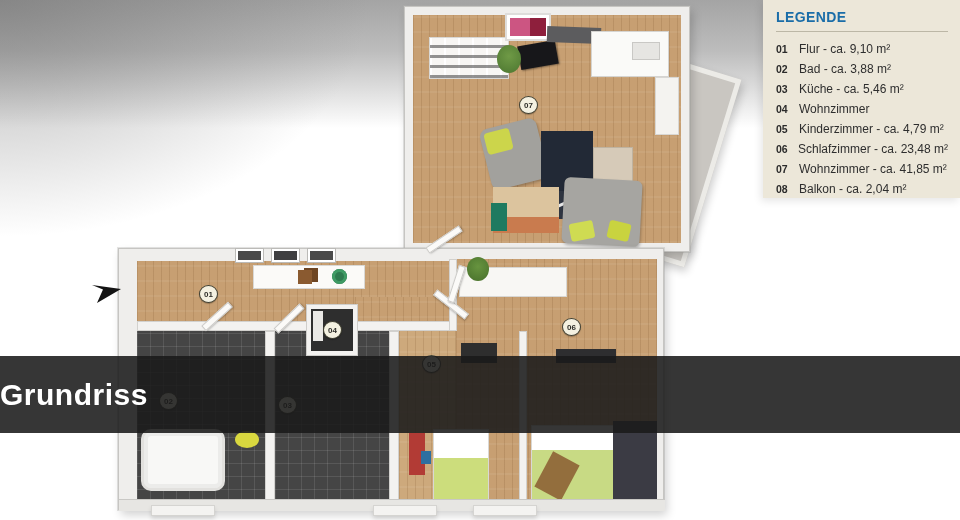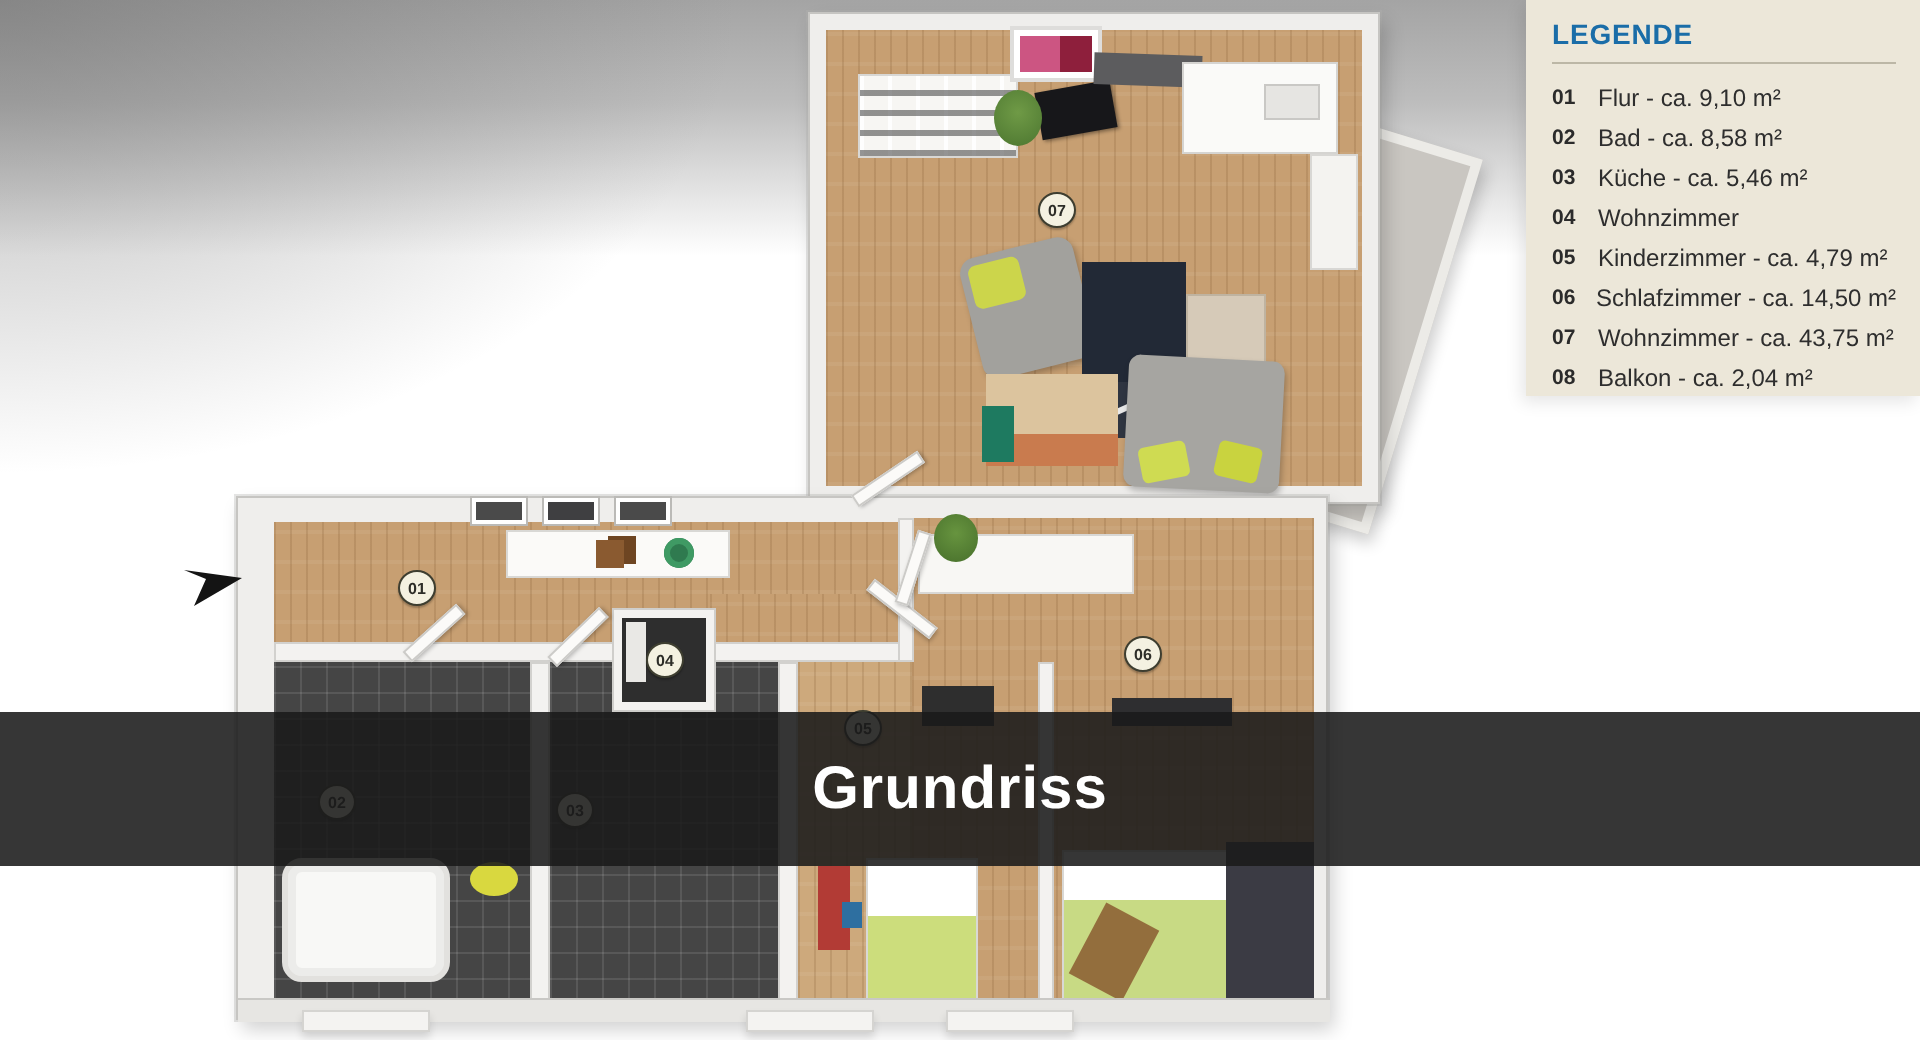--- a/index.html
+++ b/index.html
@@ -28,21 +28,21 @@
   .door{background:#fbfaf8;border:1px solid #cccbc8;box-shadow:1px 1px 2px rgba(0,0,0,.25);}
 
   
   .badge{position:absolute;width:17px;height:16px;border-radius:50%;
     background:#f4f1e1;border:1px solid #3e3e30;color:#2d2d28;
     font-size:8px;font-weight:bold;display:flex;align-items:center;justify-content:center;
     box-shadow:0 1px 1px rgba(0,0,0,.25);}
 
   
   .band{position:absolute;left:0;top:356px;width:960px;height:77px;
-    background:rgba(26,26,26,.88);display:flex;align-items:center;justify-content:center;z-index:40;}
+    background:rgba(26,26,26,.88);display:flex;align-items:center;z-index:40;}
   .band .title{color:#ffffff;font-size:30px;font-weight:bold;letter-spacing:.5px;}
 
   
   .legend{position:absolute;left:763px;top:0;width:197px;height:198px;z-index:50;
     background:#ece7d9;box-shadow:-2px 3px 8px rgba(0,0,0,.10);
     padding:9px 12px 0 13px;box-sizing:border-box;}
   .legend h1{margin:0;font-size:14px;font-weight:bold;color:#1a6da8;letter-spacing:.4px;}
   .legend .divider{height:1px;background:#bcb7a6;margin:6px 0 7px 0;}
   .lrow{display:flex;height:20px;align-items:center;}
   .lrow .num{width:23px;font-size:10.5px;font-weight:bold;color:#2b2b2b;}
@@ -200,41 +200,41 @@
 
   <div class="legend">
     <h1>LEGENDE</h1>
     <div class="divider"></div>
     <div class="lrow">
       <span class="num">01</span>
       <span class="lbl">Flur - ca. 9,10 m²</span>
     </div>
     <div class="lrow">
       <span class="num">02</span>
-      <span class="lbl">Bad - ca. 8,58 m²</span>
+      <span class="lbl">Bad - ca. 3,88 m²</span>
     </div>
     <div class="lrow">
       <span class="num">03</span>
       <span class="lbl">Küche - ca. 5,46 m²</span>
     </div>
     <div class="lrow">
       <span class="num">04</span>
       <span class="lbl">Wohnzimmer</span>
     </div>
     <div class="lrow">
       <span class="num">05</span>
       <span class="lbl">Kinderzimmer - ca. 4,79 m²</span>
     </div>
     <div class="lrow">
       <span class="num">06</span>
-      <span class="lbl">Schlafzimmer - ca. 14,50 m²</span>
+      <span class="lbl">Schlafzimmer - ca. 23,48 m²</span>
     </div>
     <div class="lrow">
       <span class="num">07</span>
-      <span class="lbl">Wohnzimmer - ca. 43,75 m²</span>
+      <span class="lbl">Wohnzimmer - ca. 41,85 m²</span>
     </div>
     <div class="lrow">
       <span class="num">08</span>
       <span class="lbl">Balkon - ca. 2,04 m²</span>
     </div>
   </div>
 
 </div>
 
 </body></html>

